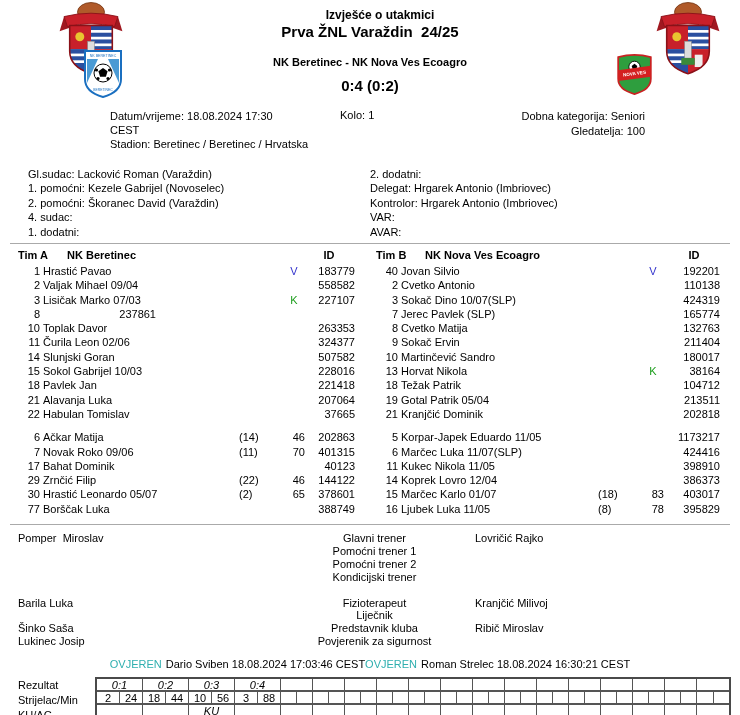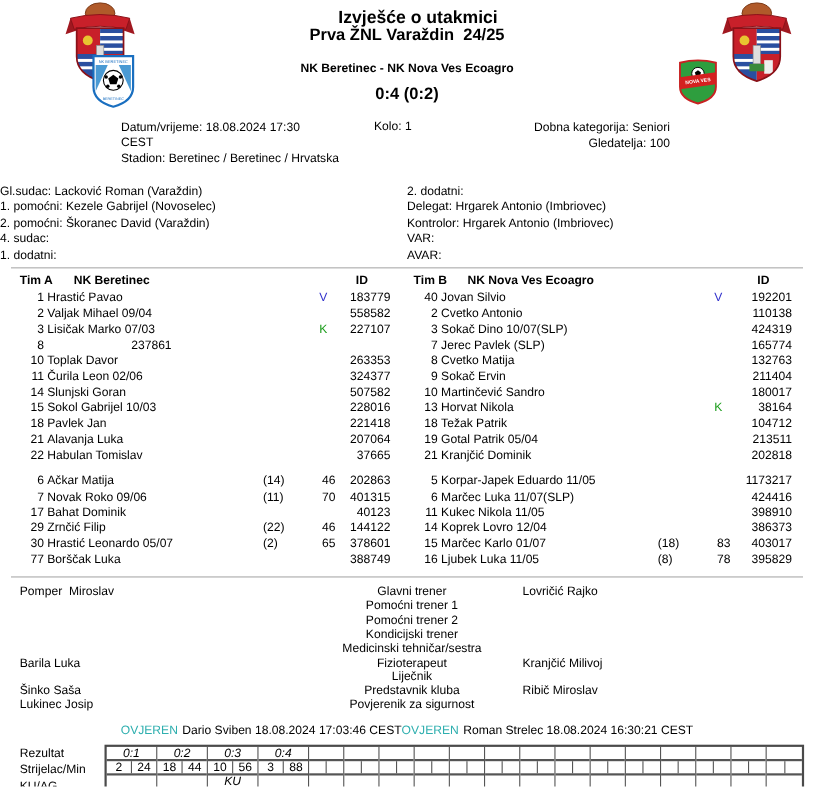--- a/index.html
+++ b/index.html
@@ -5,38 +5,38 @@
   * { box-sizing: border-box; margin: 0; padding: 0; }
   html,body { background:#fff; }
   body {
     width:740px; height:715px; position:relative;
     font-family:"Liberation Sans", sans-serif;
     font-size:11px; color:#000;
   }
   
   .header { position:relative; height:103px; }
   .title { position:absolute; left:0; right:0; text-align:center; font-weight:bold; white-space:pre; }
-  .t1 { top:8px;  font-size:16px;padding-left:20px; }
+  .t1 { top:8px;  font-size:12px;padding-left:20px; }
   .t2 { top:23px; font-size:15px; }
   .t3 { top:56px; font-size:11px; }
   .t4 { top:77px; font-size:15px; }
   .logo { position:absolute; }
   .logo-county-left  { left:55px;  top:2px;  width:72px; height:74px; }
   .logo-club-left    { left:83px;  top:49px; width:40px; height:50px; }
   .logo-county-right { left:652px; top:2px;  width:72px; height:74px; }
   .logo-club-right   { left:616px; top:52px; width:37px; height:45px; }
   
   .info { position:relative; height:62px; }
   .info-left  { position:absolute; left:110px; top:6px; line-height:14px; }
   .info-mid   { position:absolute; left:340px; top:6px; }
-  .info-right { position:absolute; left:409px; top:6px; width:200px; text-align:right; line-height:15px; }
+  .info-right { position:absolute; left:445px; top:6px; width:200px; text-align:right; line-height:15px; }
   
   .officials { position:relative; height:76px; }
   .off-col { position:absolute; top:2px; line-height:14.4px; }
-  .off-left  { left:0; }
+  .off-left  { left:28px; }
   .off-right { left:370px; }
   .rule { border:none; border-top:1px solid #aaa; margin:2px 10px 0 10px; }
   
   .rosters { display:flex; padding:4px 0 6px 0; }
   .roster { width:345px; margin-left:10px; }
   .roster.b { width:352px; margin-left:13px; }
   .r-head { display:flex; font-weight:bold; height:16px; line-height:15px; }
   .h-team { width:57px; padding-left:8px; }
   .h-club { flex:1; }
   .h-id   { width:52px; text-align:center; }
@@ -475,21 +475,20 @@
       <div class="s-role">Pomoćni trener 2</div>
       <div class="s-right"></div>
     </div>
     <div class="staff-row">
       <div class="s-left"></div>
       <div class="s-role">Kondicijski trener</div>
       <div class="s-right"></div>
     </div>
     <div class="staff-row">
       <div class="s-left"></div>
-      <div class="s-role">Medicinski tehničar/sestra</div>
       <div class="s-right"></div>
     </div>
     <div class="staff-row">
       <div class="s-left">Barila Luka</div>
       <div class="s-role">Fizioterapeut</div>
       <div class="s-right">Kranjčić Milivoj</div>
     </div>
     <div class="staff-row">
       <div class="s-left"></div>
       <div class="s-role">Liječnik</div>

